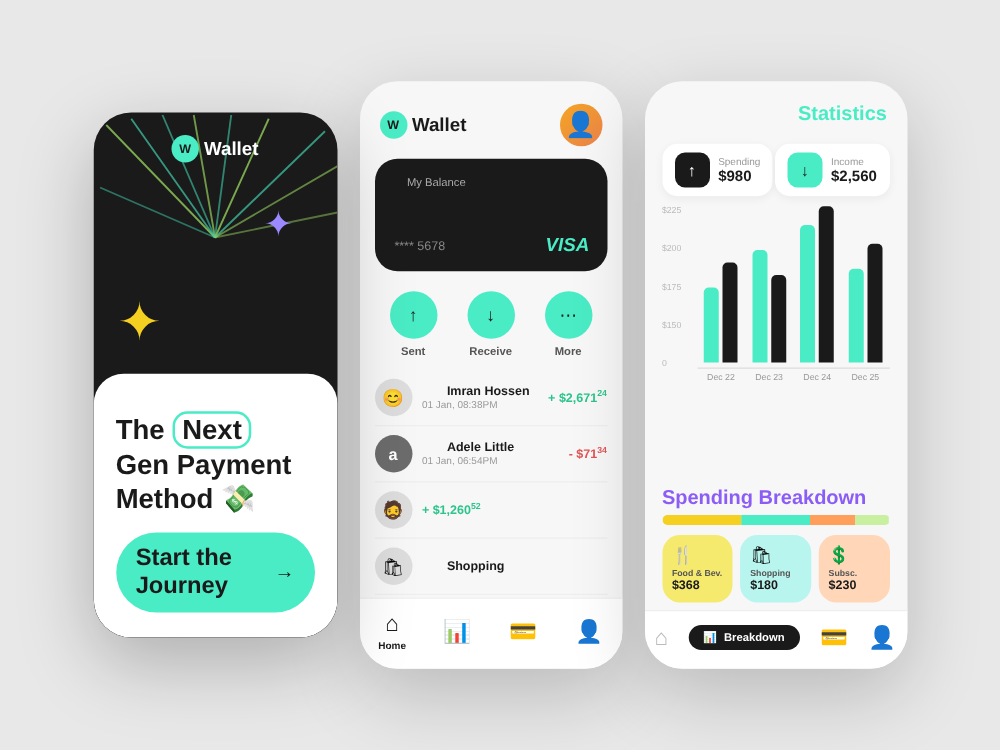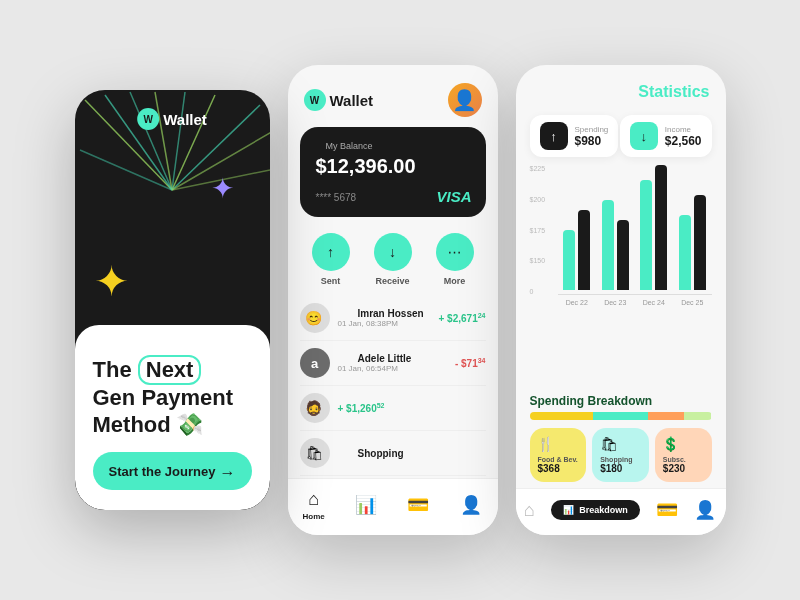--- a/index.html
+++ b/index.html
@@ -103,21 +103,21 @@
       display: flex;
       align-items: center;
       justify-content: space-between;
       background: #4aecc5;
       border-radius: 50px;
       padding: 10px 16px;
       cursor: pointer;
       margin-top: 12px;
     }
     .cta-label {
-      font-size: 13px;
+      font-size: 19px;
       font-weight: 700;
       color: #1a1a1a;
     }
     .cta-arrow {
       font-size: 16px;
       color: #1a1a1a;
     }
 
     
     .screen2 {
@@ -352,23 +352,23 @@
       position: absolute;
       left: 0;
       top: 0;
       height: 130px;
       display: flex;
       flex-direction: column-reverse;
       justify-content: space-between;
     }
     .y-lbl { font-size: 7px; color: #bbb; }
     .breakdown-title {
-      font-size: 12px;
+      font-size: 16px;
       font-weight: 800;
-      color: #14532d;
+      color: #8b5cf6;
       padding: 6px 14px 4px;
     }
     .breakdown-bar {
       display: flex;
       height: 8px;
       border-radius: 4px;
       overflow: hidden;
       margin: 0 14px 8px;
     }
     .bb-seg1 { background: #f5d020; }
@@ -463,21 +463,20 @@
   <div class="screen2">
     <div class="screen2-header">
       <div class="s2-logo">
         <div class="wallet-circle" style="background:#4aecc5;">W</div>
         <span style="font-size:15px;font-weight:700;color:#1a1a1a;">Wallet</span>
       </div>
       <div class="s2-avatar"></div>
     </div>
     <div class="card-area">
       <div class="card-label">My Balance</div>
-      <div class="card-balance">$12,396.00</div>
       <div class="card-number">**** 5678</div>
       <div class="visa-logo">VISA</div>
     </div>
     <div class="action-buttons">
       <div class="action-btn">
         <div class="action-icon">↑</div>
         <span class="action-label">Sent</span>
       </div>
       <div class="action-btn">
         <div class="action-icon">↓</div>

